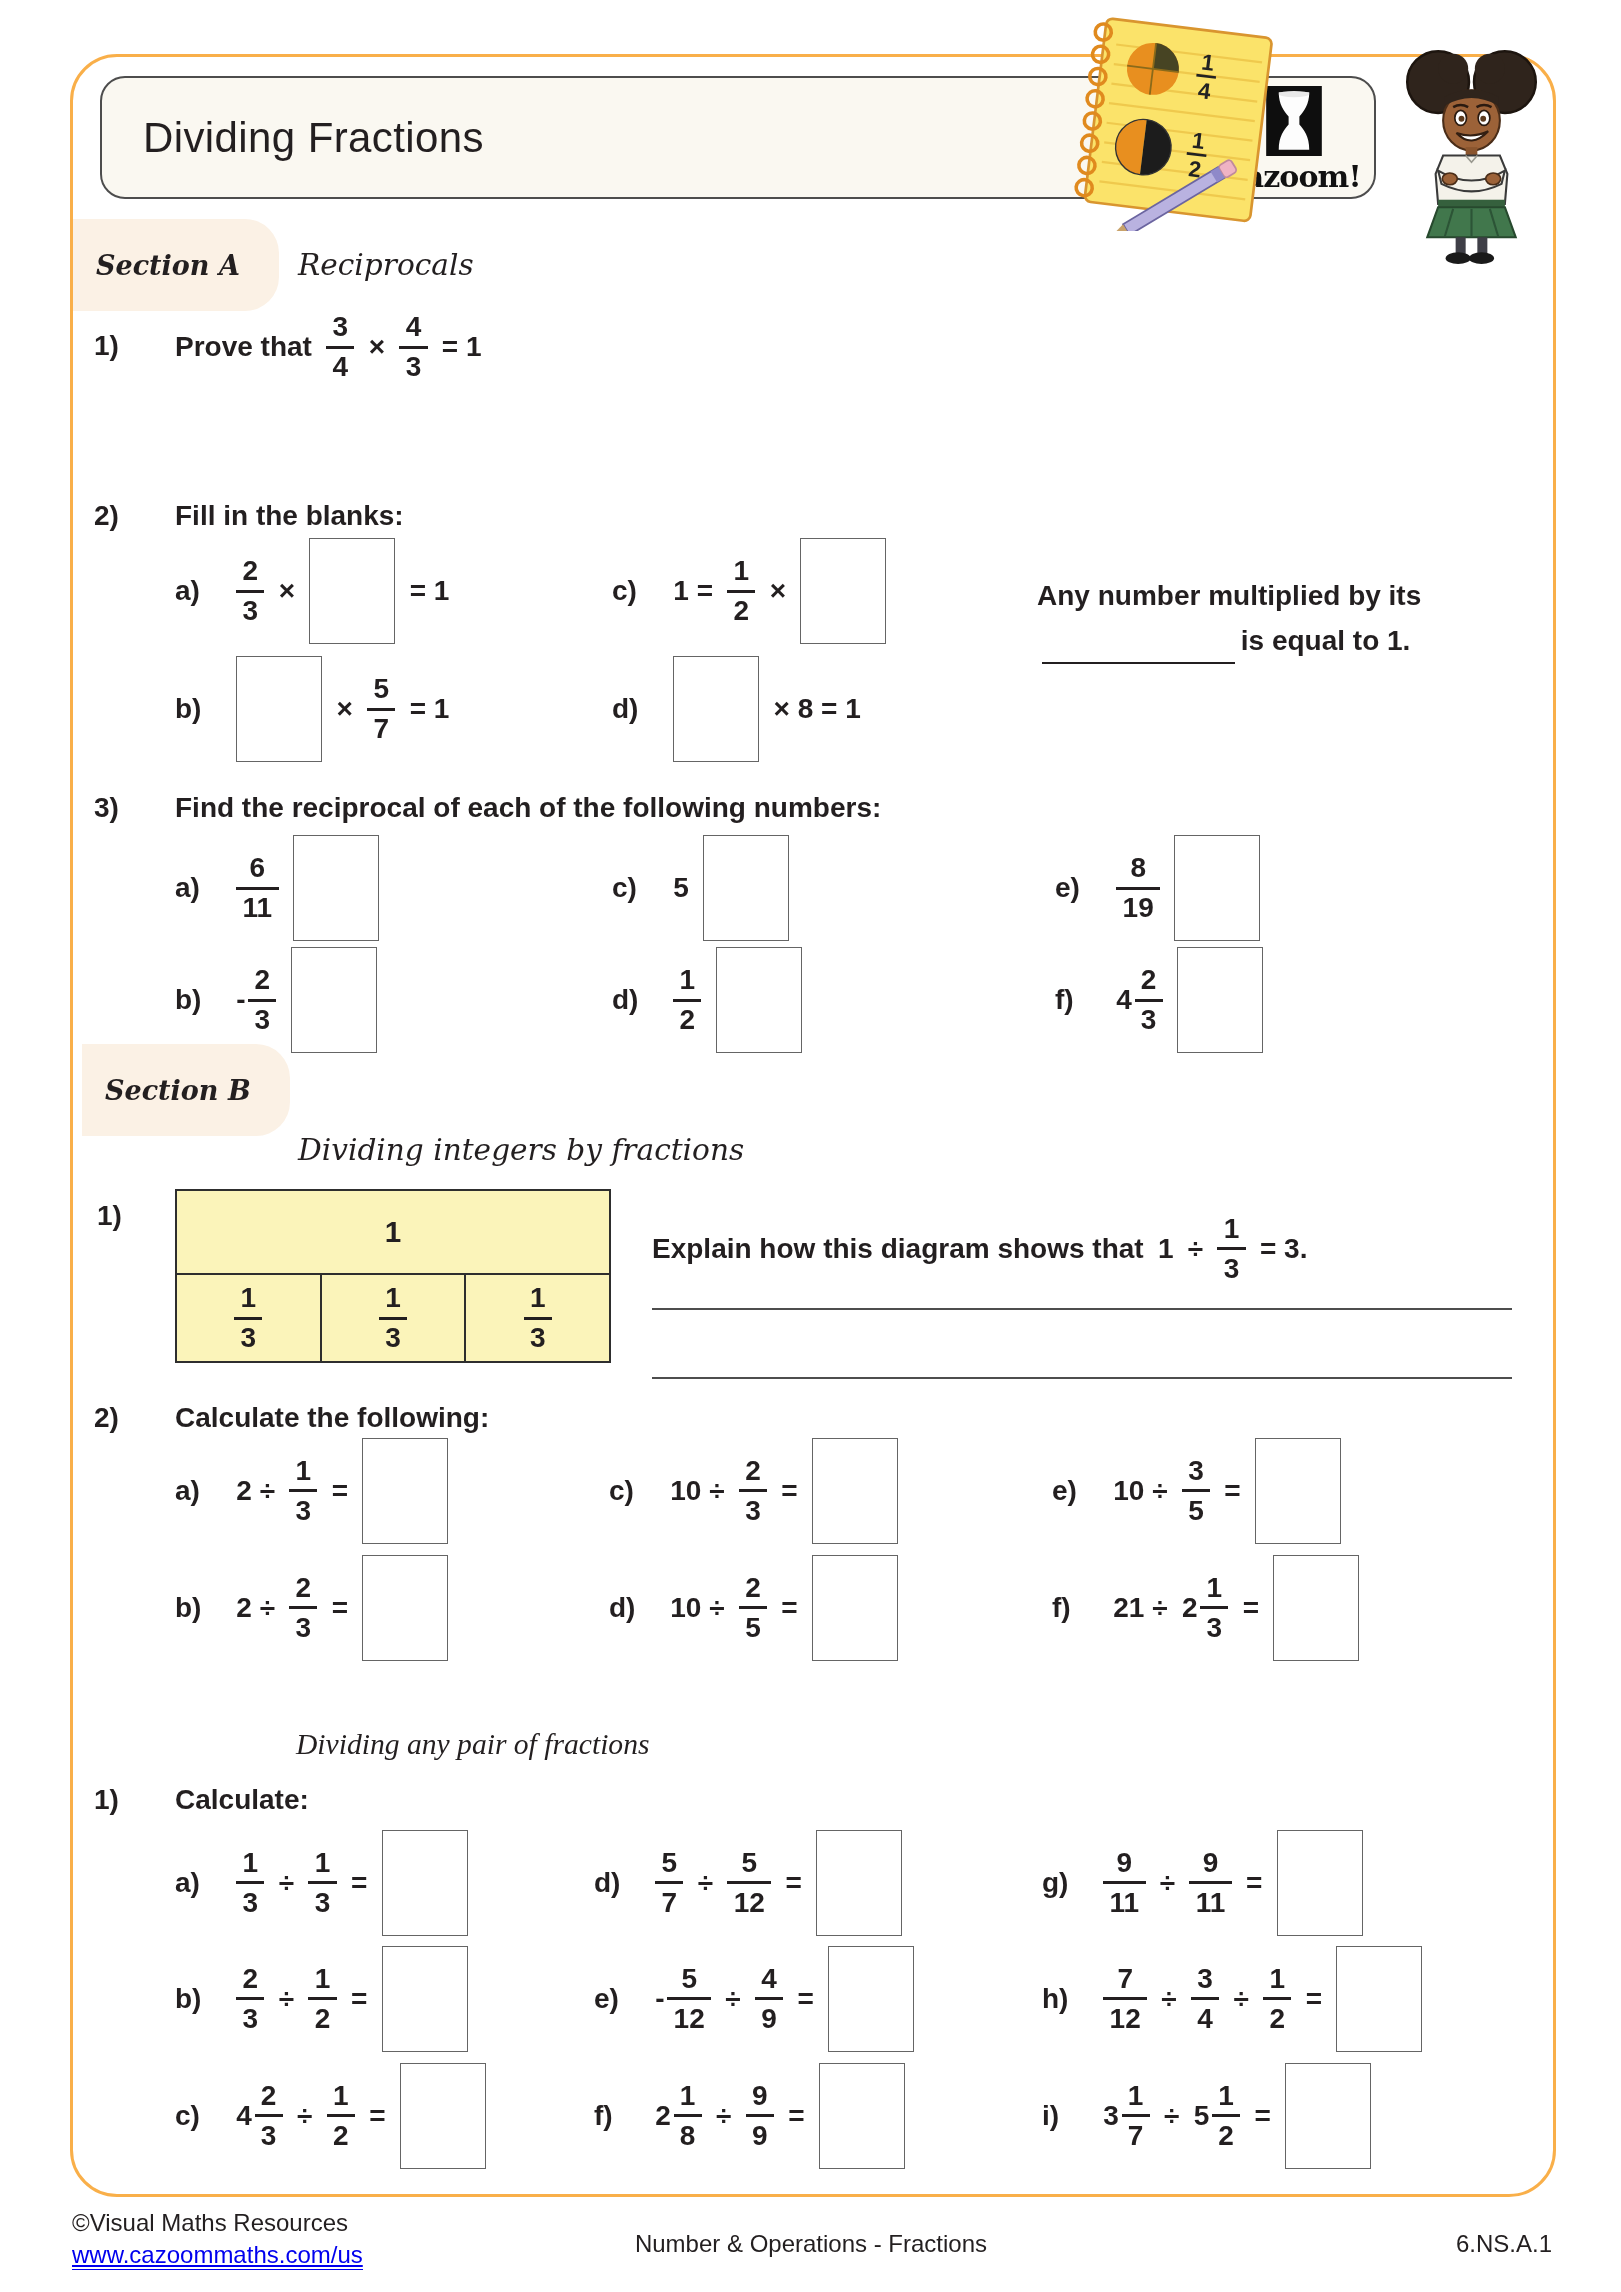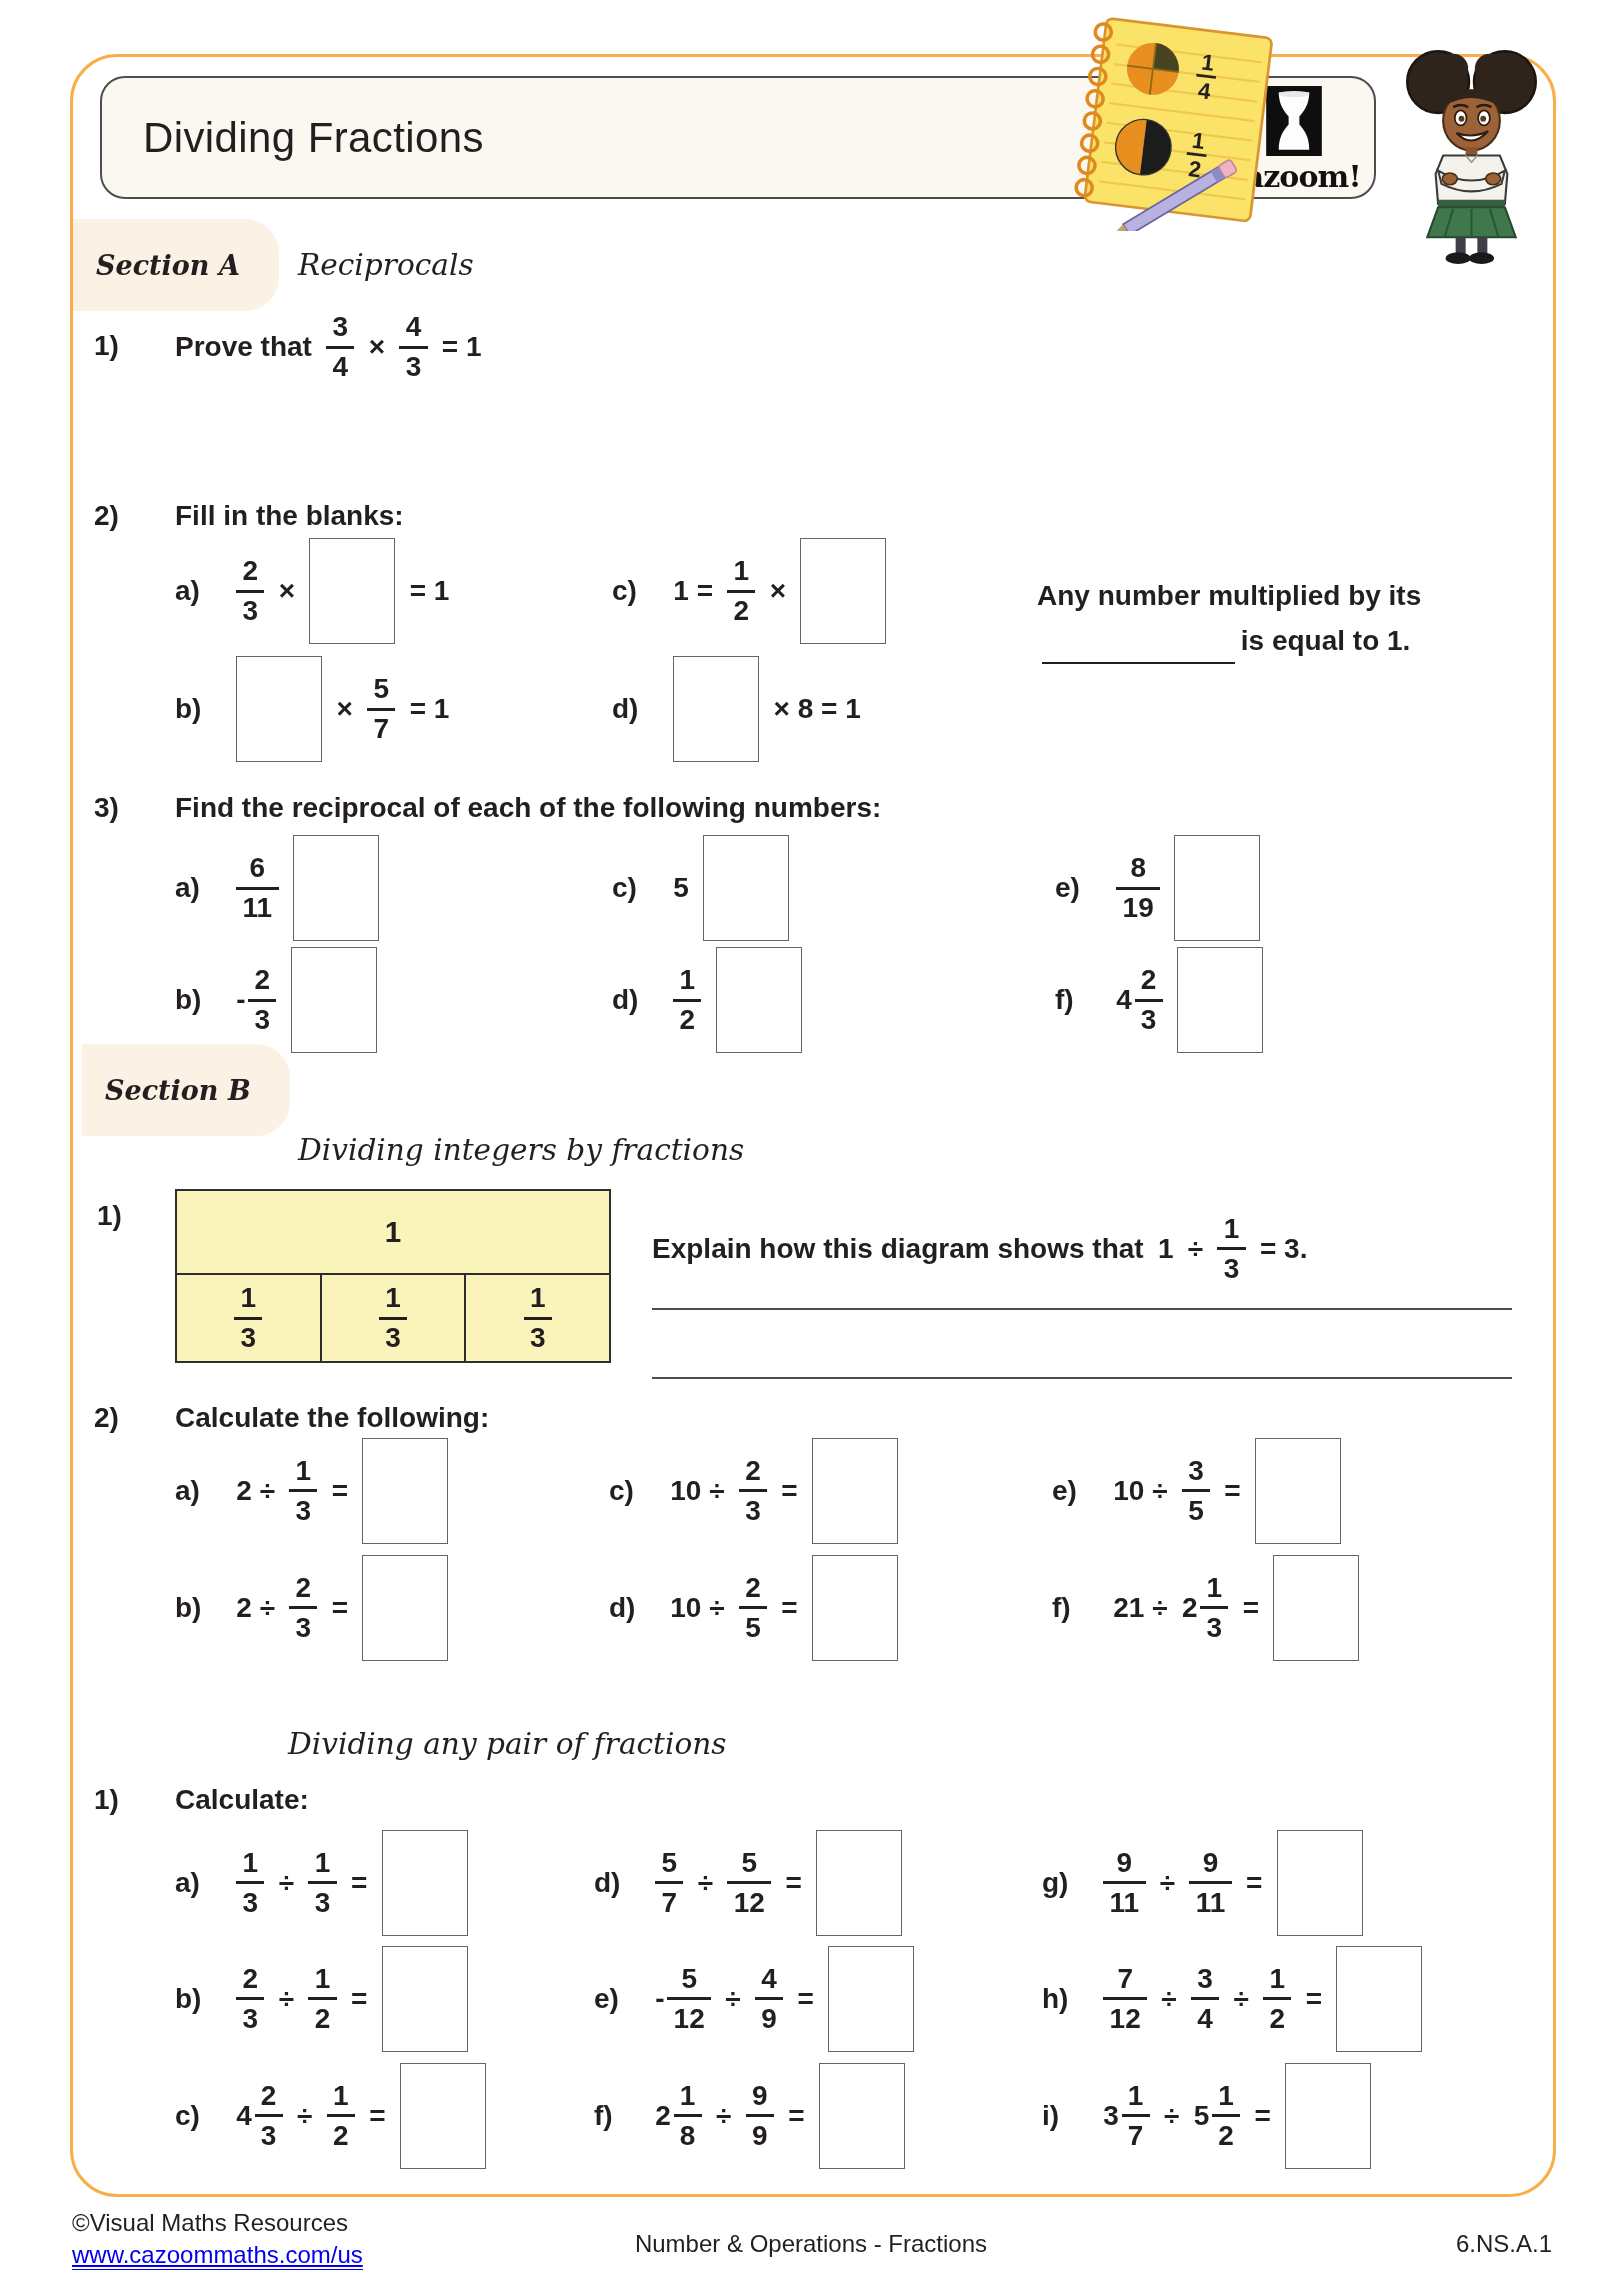--- a/index.html
+++ b/index.html
@@ -413,21 +413,21 @@
         <span class="fwhole">2</span>
         <span class="fstack">
           <span class="fnum">1</span>
           <span class="fden">3</span>
         </span>
       </span>
       <span class="mtext">=</span>
       <span class="abox"></span>
     </div>
 
-  <div class="subtitle" style="left:288px;top:1698px;">Dividing any pair of fractions</div>
+  <div class="subtitle" style="left:296px;top:1698px;font-family:Liberation Serif, serif;">Dividing any pair of fractions</div>
 
   <div class="qhead" style="left:94px;top:1784px;">
     <span class="qn">1)</span>
     <span>Calculate:</span>
   </div>
   <div class="mrow" style="left:175px;top:1829px;height:107px;">
       <span class="ilabel">a)</span>
       <span class="frac">
         <span class="fstack">
           <span class="fnum">1</span>

